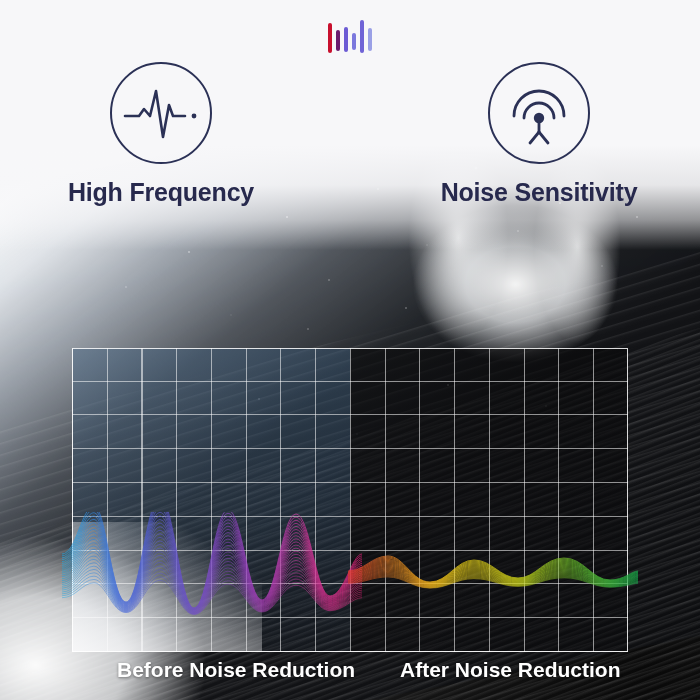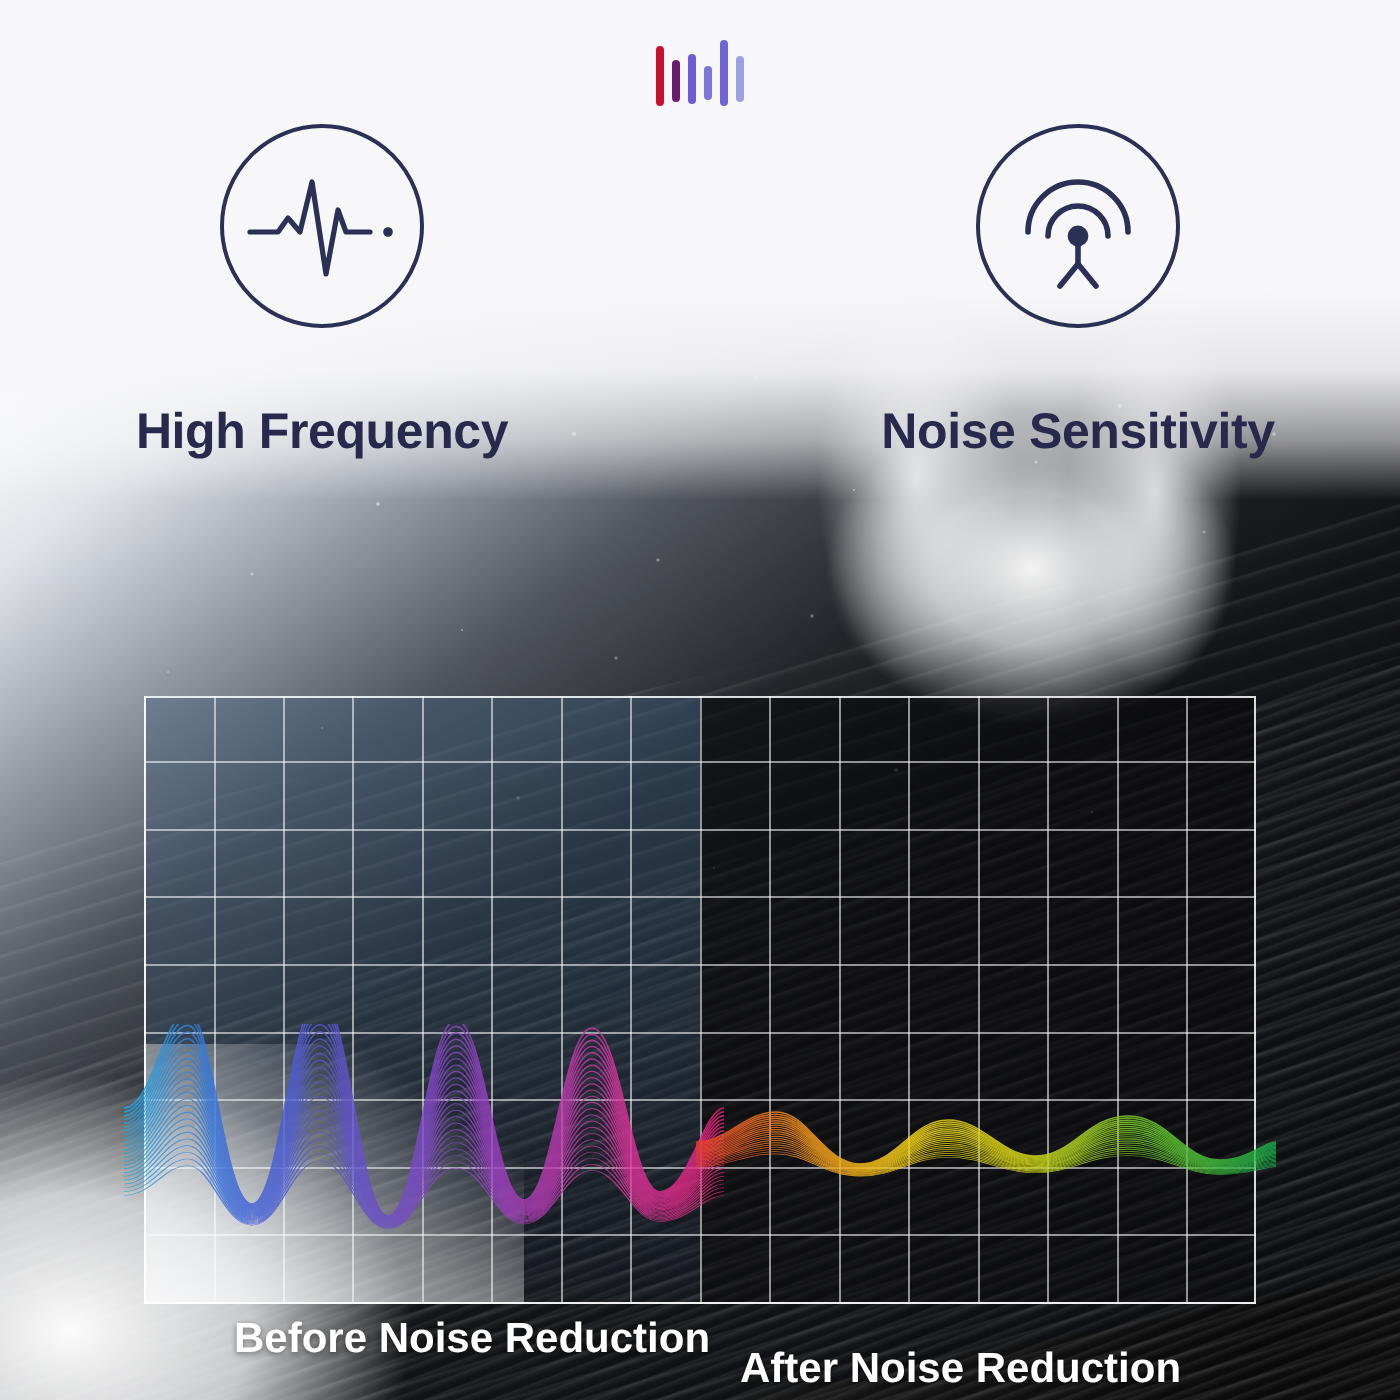--- a/index.html
+++ b/index.html
@@ -180,21 +180,21 @@
     width: 98px;
     height: 98px;
     border-radius: 50%;
     border: 2px solid #2b3156;
     display: flex;
     align-items: center;
     justify-content: center;
     background: transparent;
   }
   .feature-label {
-    margin-top: 38px;
+    margin-top: 14px;
     font-size: 25px;
     font-weight: 700;
     color: #27294d;
     letter-spacing: -0.2px;
     white-space: nowrap;
   }
 
   
   .panel {
     position: absolute;
@@ -259,21 +259,21 @@
   }
   .caption {
     position: absolute;
     font-size: 21px;
     font-weight: 700;
     color: #ffffff;
     white-space: nowrap;
     text-shadow: 0 1px 3px rgba(0,0,0,0.45);
   }
   #caption-before { left: 117px; }
-  #caption-after  { left: 370px; margin-top: 15px; }
+  #caption-after  { left: 400px; }
 </style>
 </head>
 <body>
 
 <div id="stage">
 
   <div class="photo-layer">
     <div class="sea-base"></div>
     <div class="wave-body"></div>
     <div class="splash-plume"></div>

